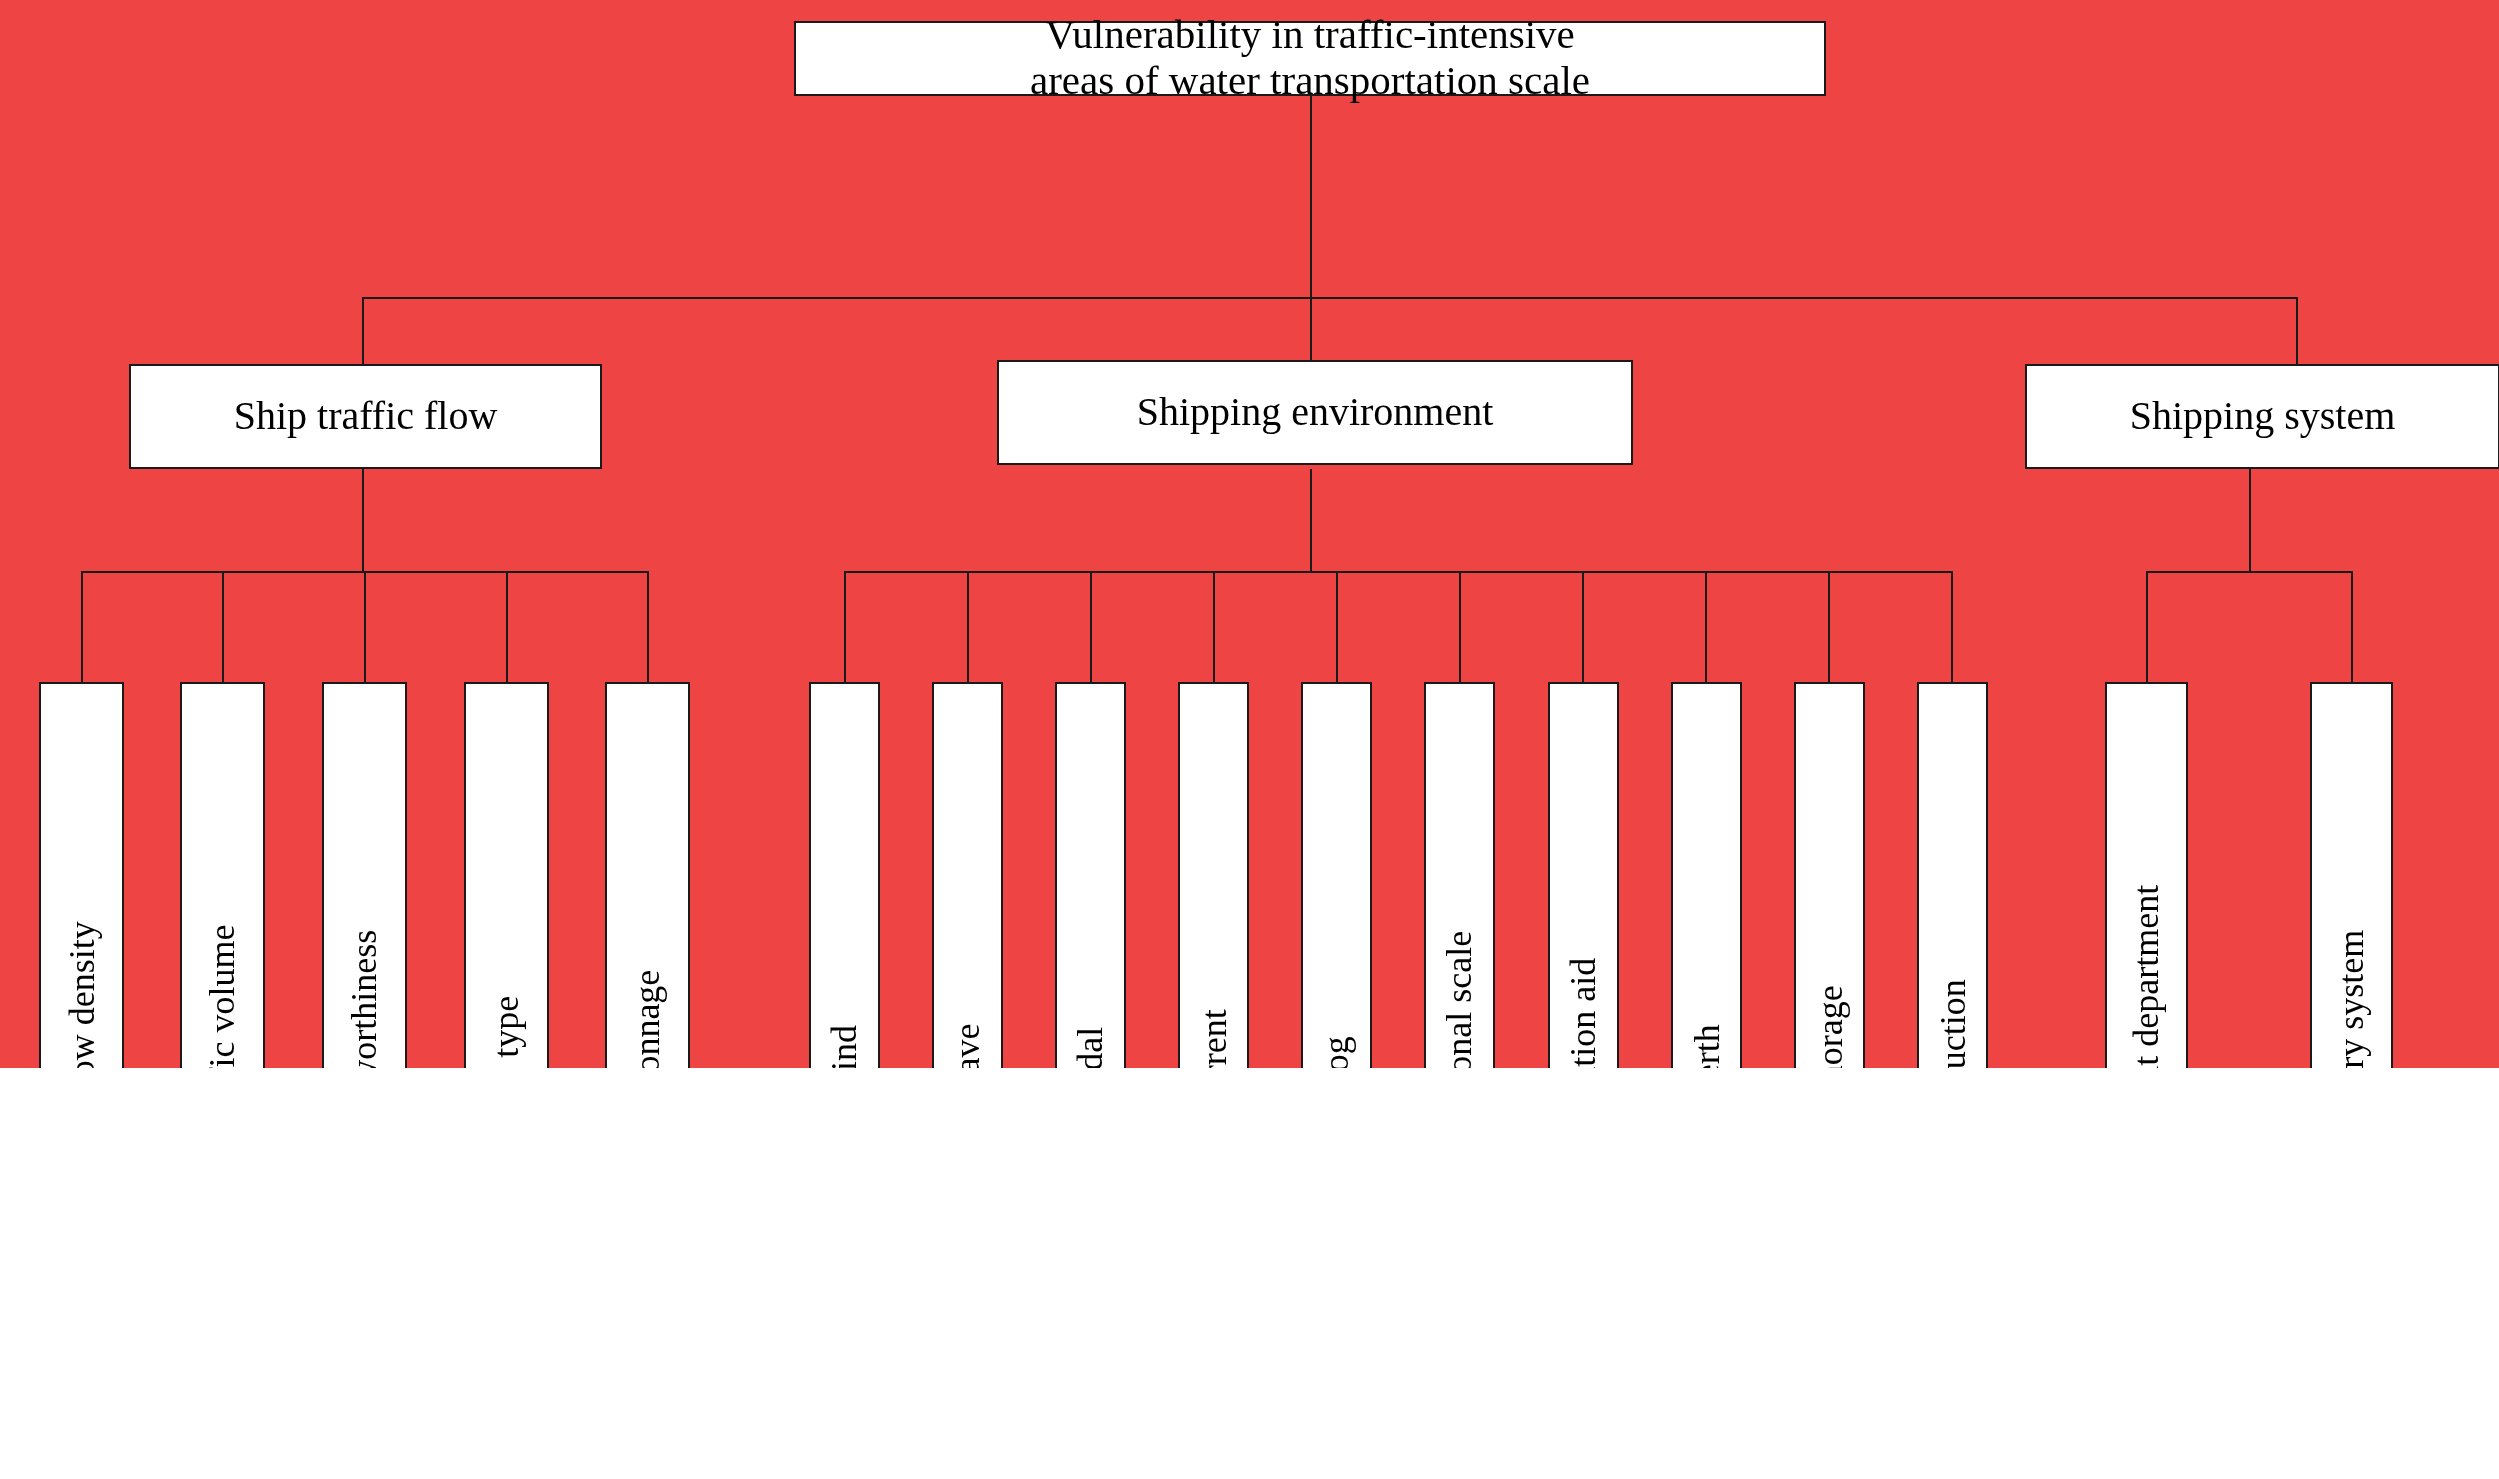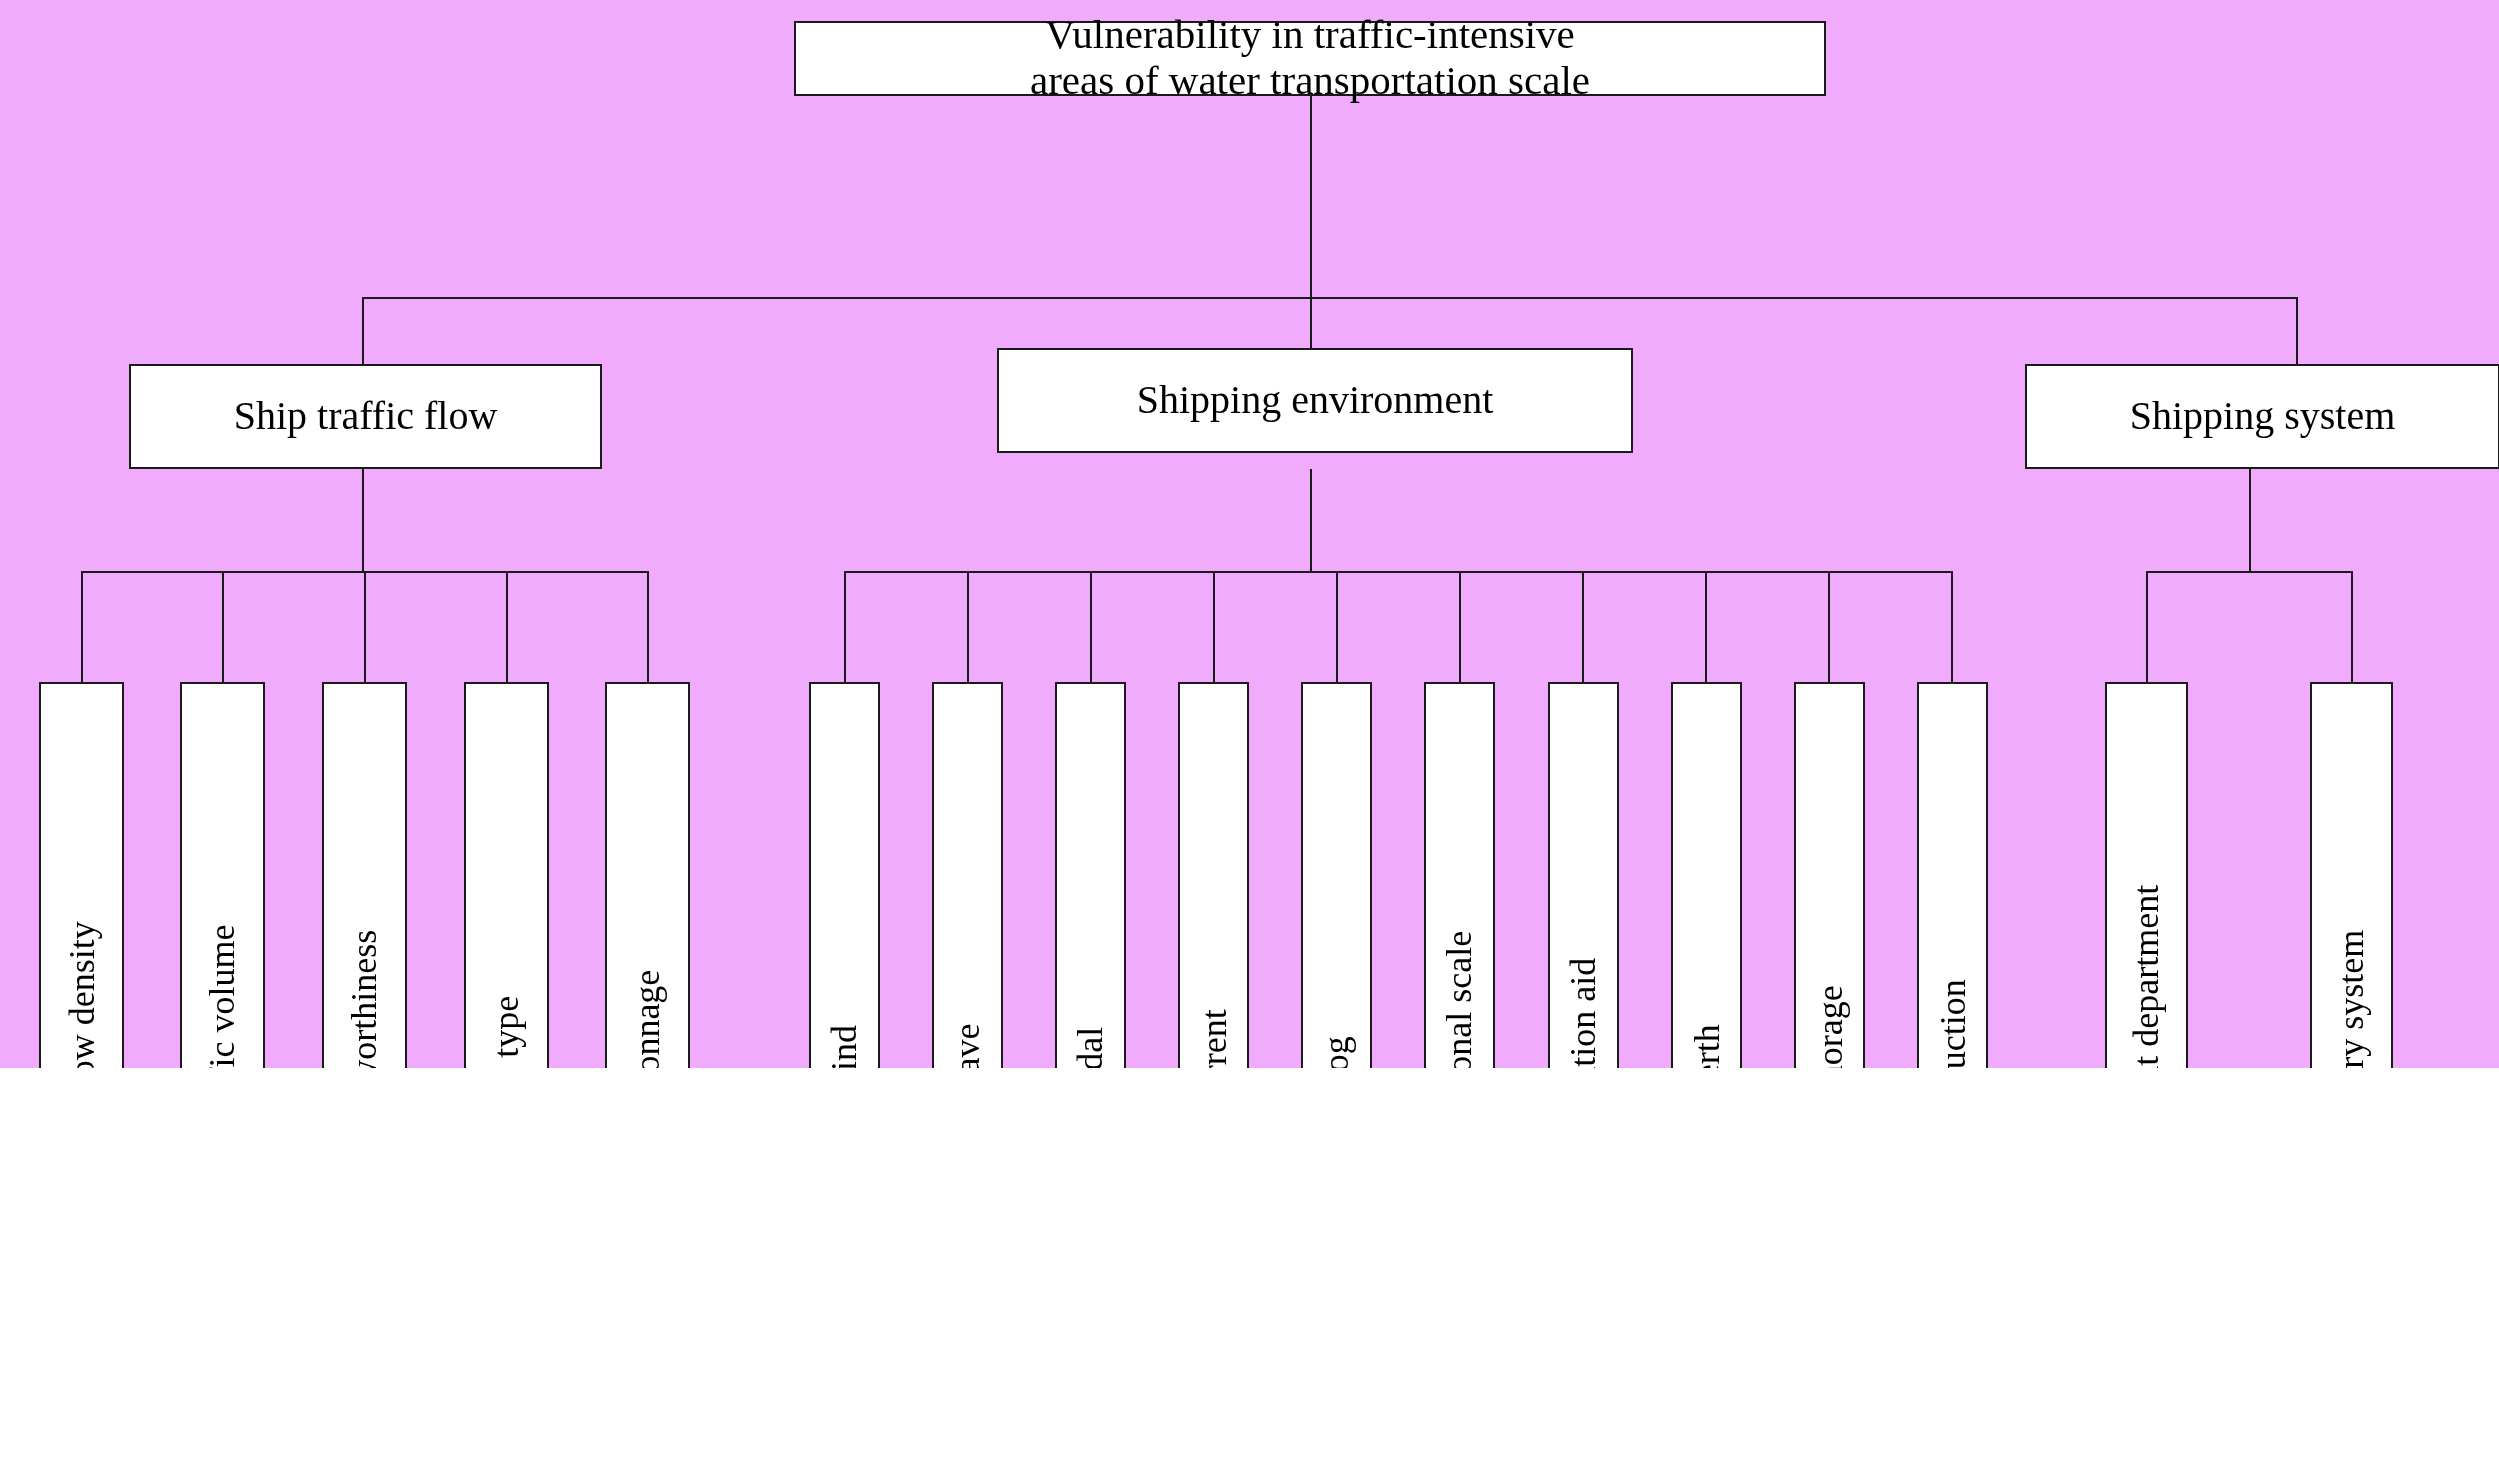--- a/index.html
+++ b/index.html
@@ -5,21 +5,21 @@
 <style>
   html, body {
     margin: 0;
     padding: 0;
     background: #ffffff;
   }
   #canvas {
     position: relative;
     width: 2500px;
     height: 1068px;
-    background: #f0abfc;
+    background: #ef4444;
     font-family: "Liberation Serif", "DejaVu Serif", serif;
     overflow: hidden;
   }
   
   .node {
     position: absolute;
     box-sizing: border-box;
     border: 2.1px solid #1a1a1a;
     background: #ffffff;
     display: flex;
@@ -74,21 +74,21 @@
   <div class="conn v" style="left:362px; top:297px; height:68px;"></div>
   <div class="conn v" style="left:1310px; top:297px; height:68px;"></div>
   <div class="conn v" style="left:2296px; top:297px; height:68px;"></div>
 
   <div class="node level2" style="left:129px; top:364px; width:473px; height:105px;">
     <span>Ship traffic flow</span>
   </div>
   <div class="conn v" style="left:362px; top:469px; height:104px;"></div>
   <div class="conn h" style="left:81px; top:571px; width:567px;"></div>
 
-  <div class="node level2" style="left:997px; top:348px; width:636px; height:105px;">
+  <div class="node level2" style="left:997px; top:360px; width:636px; height:105px;">
     <span>Shipping environment</span>
   </div>
   <div class="conn v" style="left:1310px; top:469px; height:104px;"></div>
   <div class="conn h" style="left:844px; top:571px; width:1107px;"></div>
 
   <div class="node level2" style="left:2025px; top:364px; width:475px; height:105px;">
     <span>Shipping system</span>
   </div>
   <div class="conn v" style="left:2249px; top:469px; height:104px;"></div>
   <div class="conn h" style="left:2146px; top:571px; width:207px;"></div>

